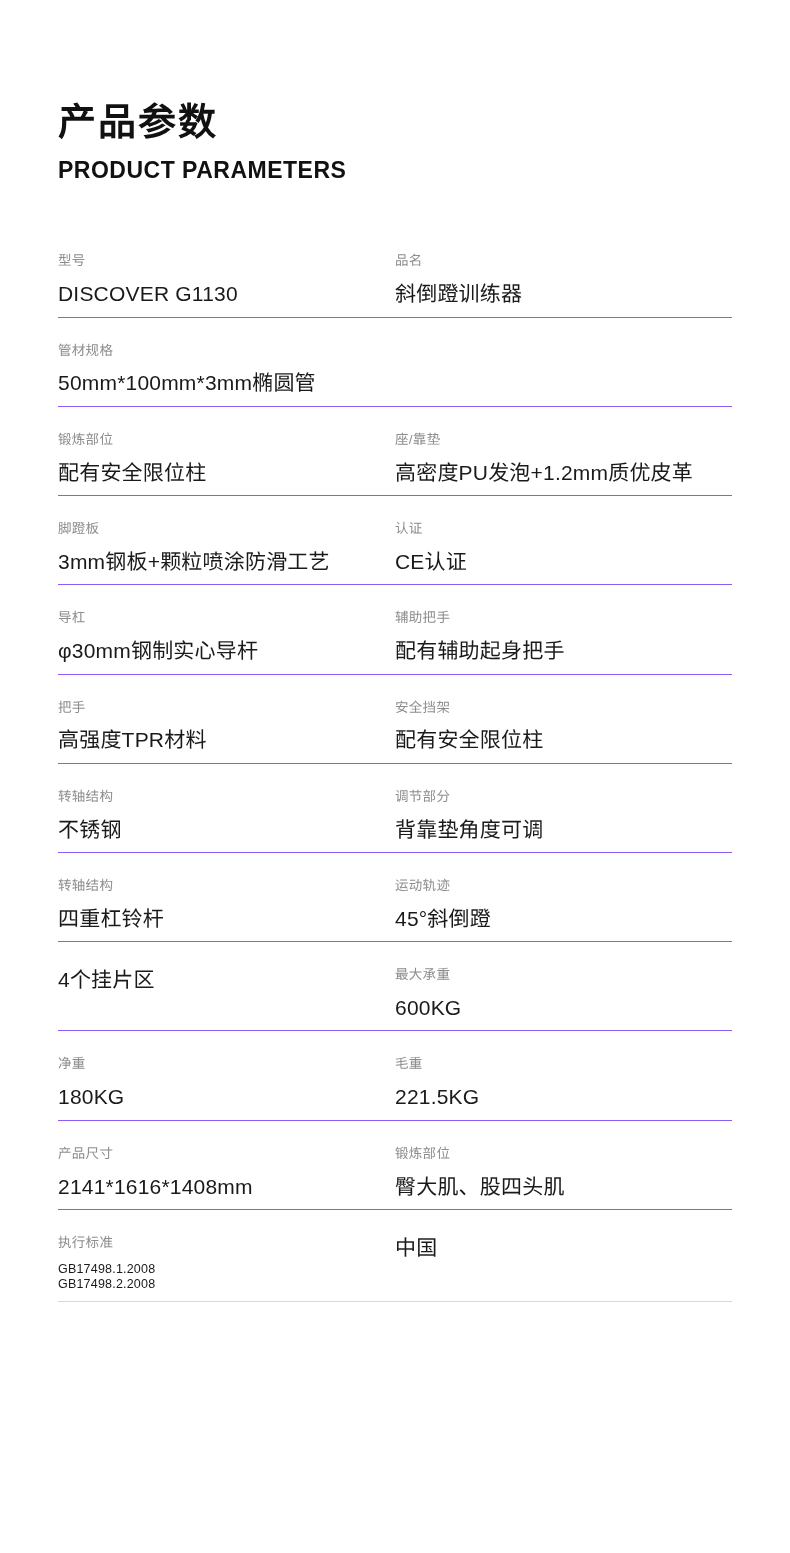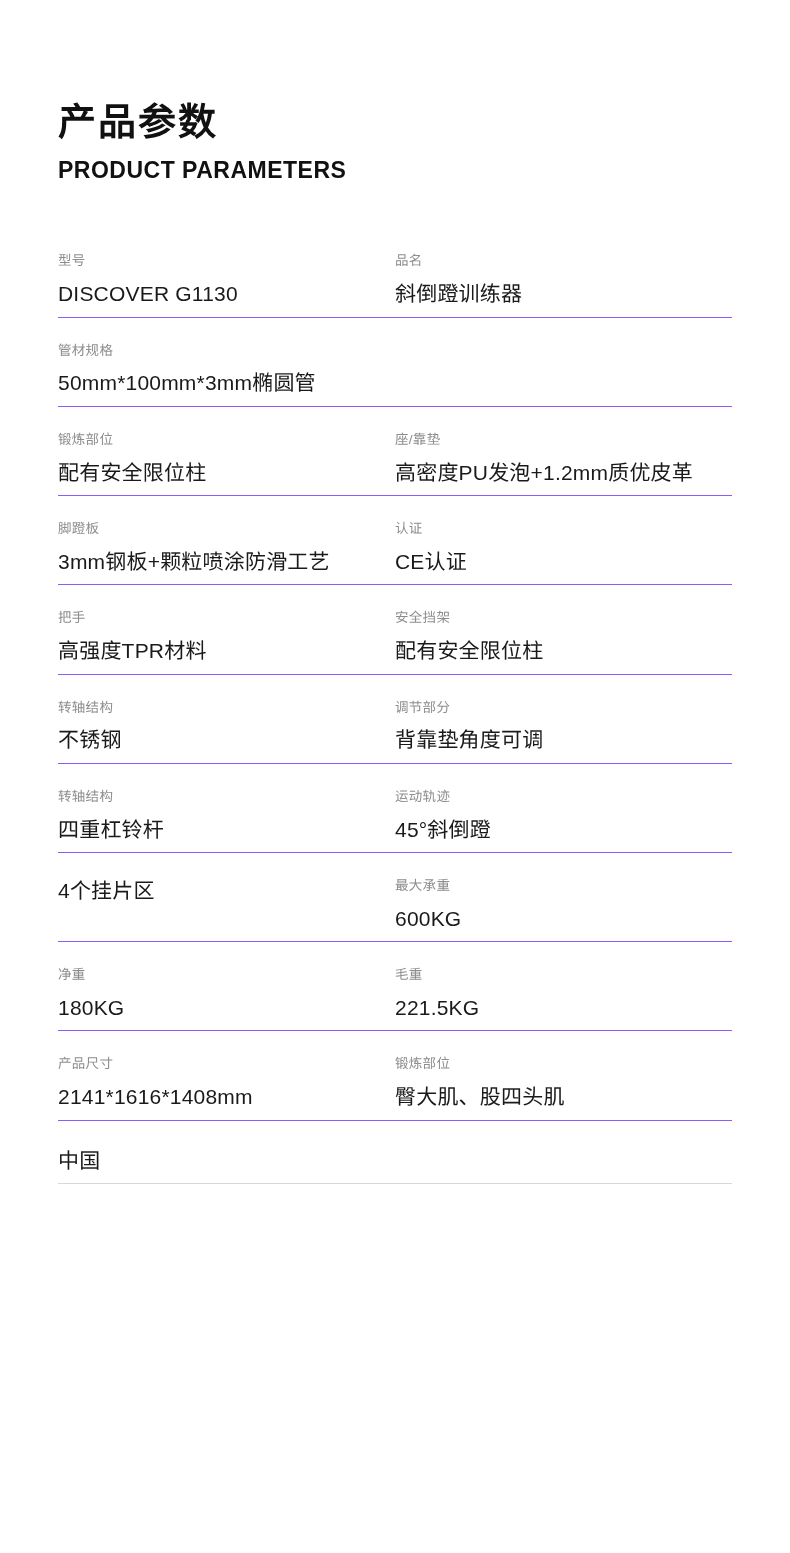--- a/index.html
+++ b/index.html
@@ -127,20 +127,30 @@
       <div class="spec-cell">
         <div class="spec-label">脚蹬板</div>
         <div class="spec-value">3mm钢板+颗粒喷涂防滑工艺</div>
       </div>
       <div class="spec-cell">
         <div class="spec-label">认证</div>
         <div class="spec-value">CE认证</div>
       </div>
     </div>
 
+    <div class="spec-row">
+      <div class="spec-cell">
+        <div class="spec-label">导杠</div>
+        <div class="spec-value">φ30mm钢制实心导杆</div>
+      </div>
+      <div class="spec-cell">
+        <div class="spec-label">辅助把手</div>
+        <div class="spec-value">配有辅助起身把手</div>
+      </div>
+    </div>
 
     <div class="spec-row">
       <div class="spec-cell">
         <div class="spec-label">把手</div>
         <div class="spec-value">高强度TPR材料</div>
       </div>
       <div class="spec-cell">
         <div class="spec-label">安全挡架</div>
         <div class="spec-value">配有安全限位柱</div>
       </div>
@@ -195,18 +205,23 @@
         <div class="spec-value">2141*1616*1408mm</div>
       </div>
       <div class="spec-cell">
         <div class="spec-label">锻炼部位</div>
         <div class="spec-value">臀大肌、股四头肌</div>
       </div>
     </div>
 
     <div class="spec-row last-row">
       <div class="spec-cell">
+        <div class="spec-label">执行标准</div>
+        <div class="spec-value small">GB17498.1.2008
+GB17498.2.2008</div>
+      </div>
+      <div class="spec-cell">
         <div class="spec-value">中国</div>
       </div>
     </div>
 
   </div>
 </div>
 
 </body></html>

